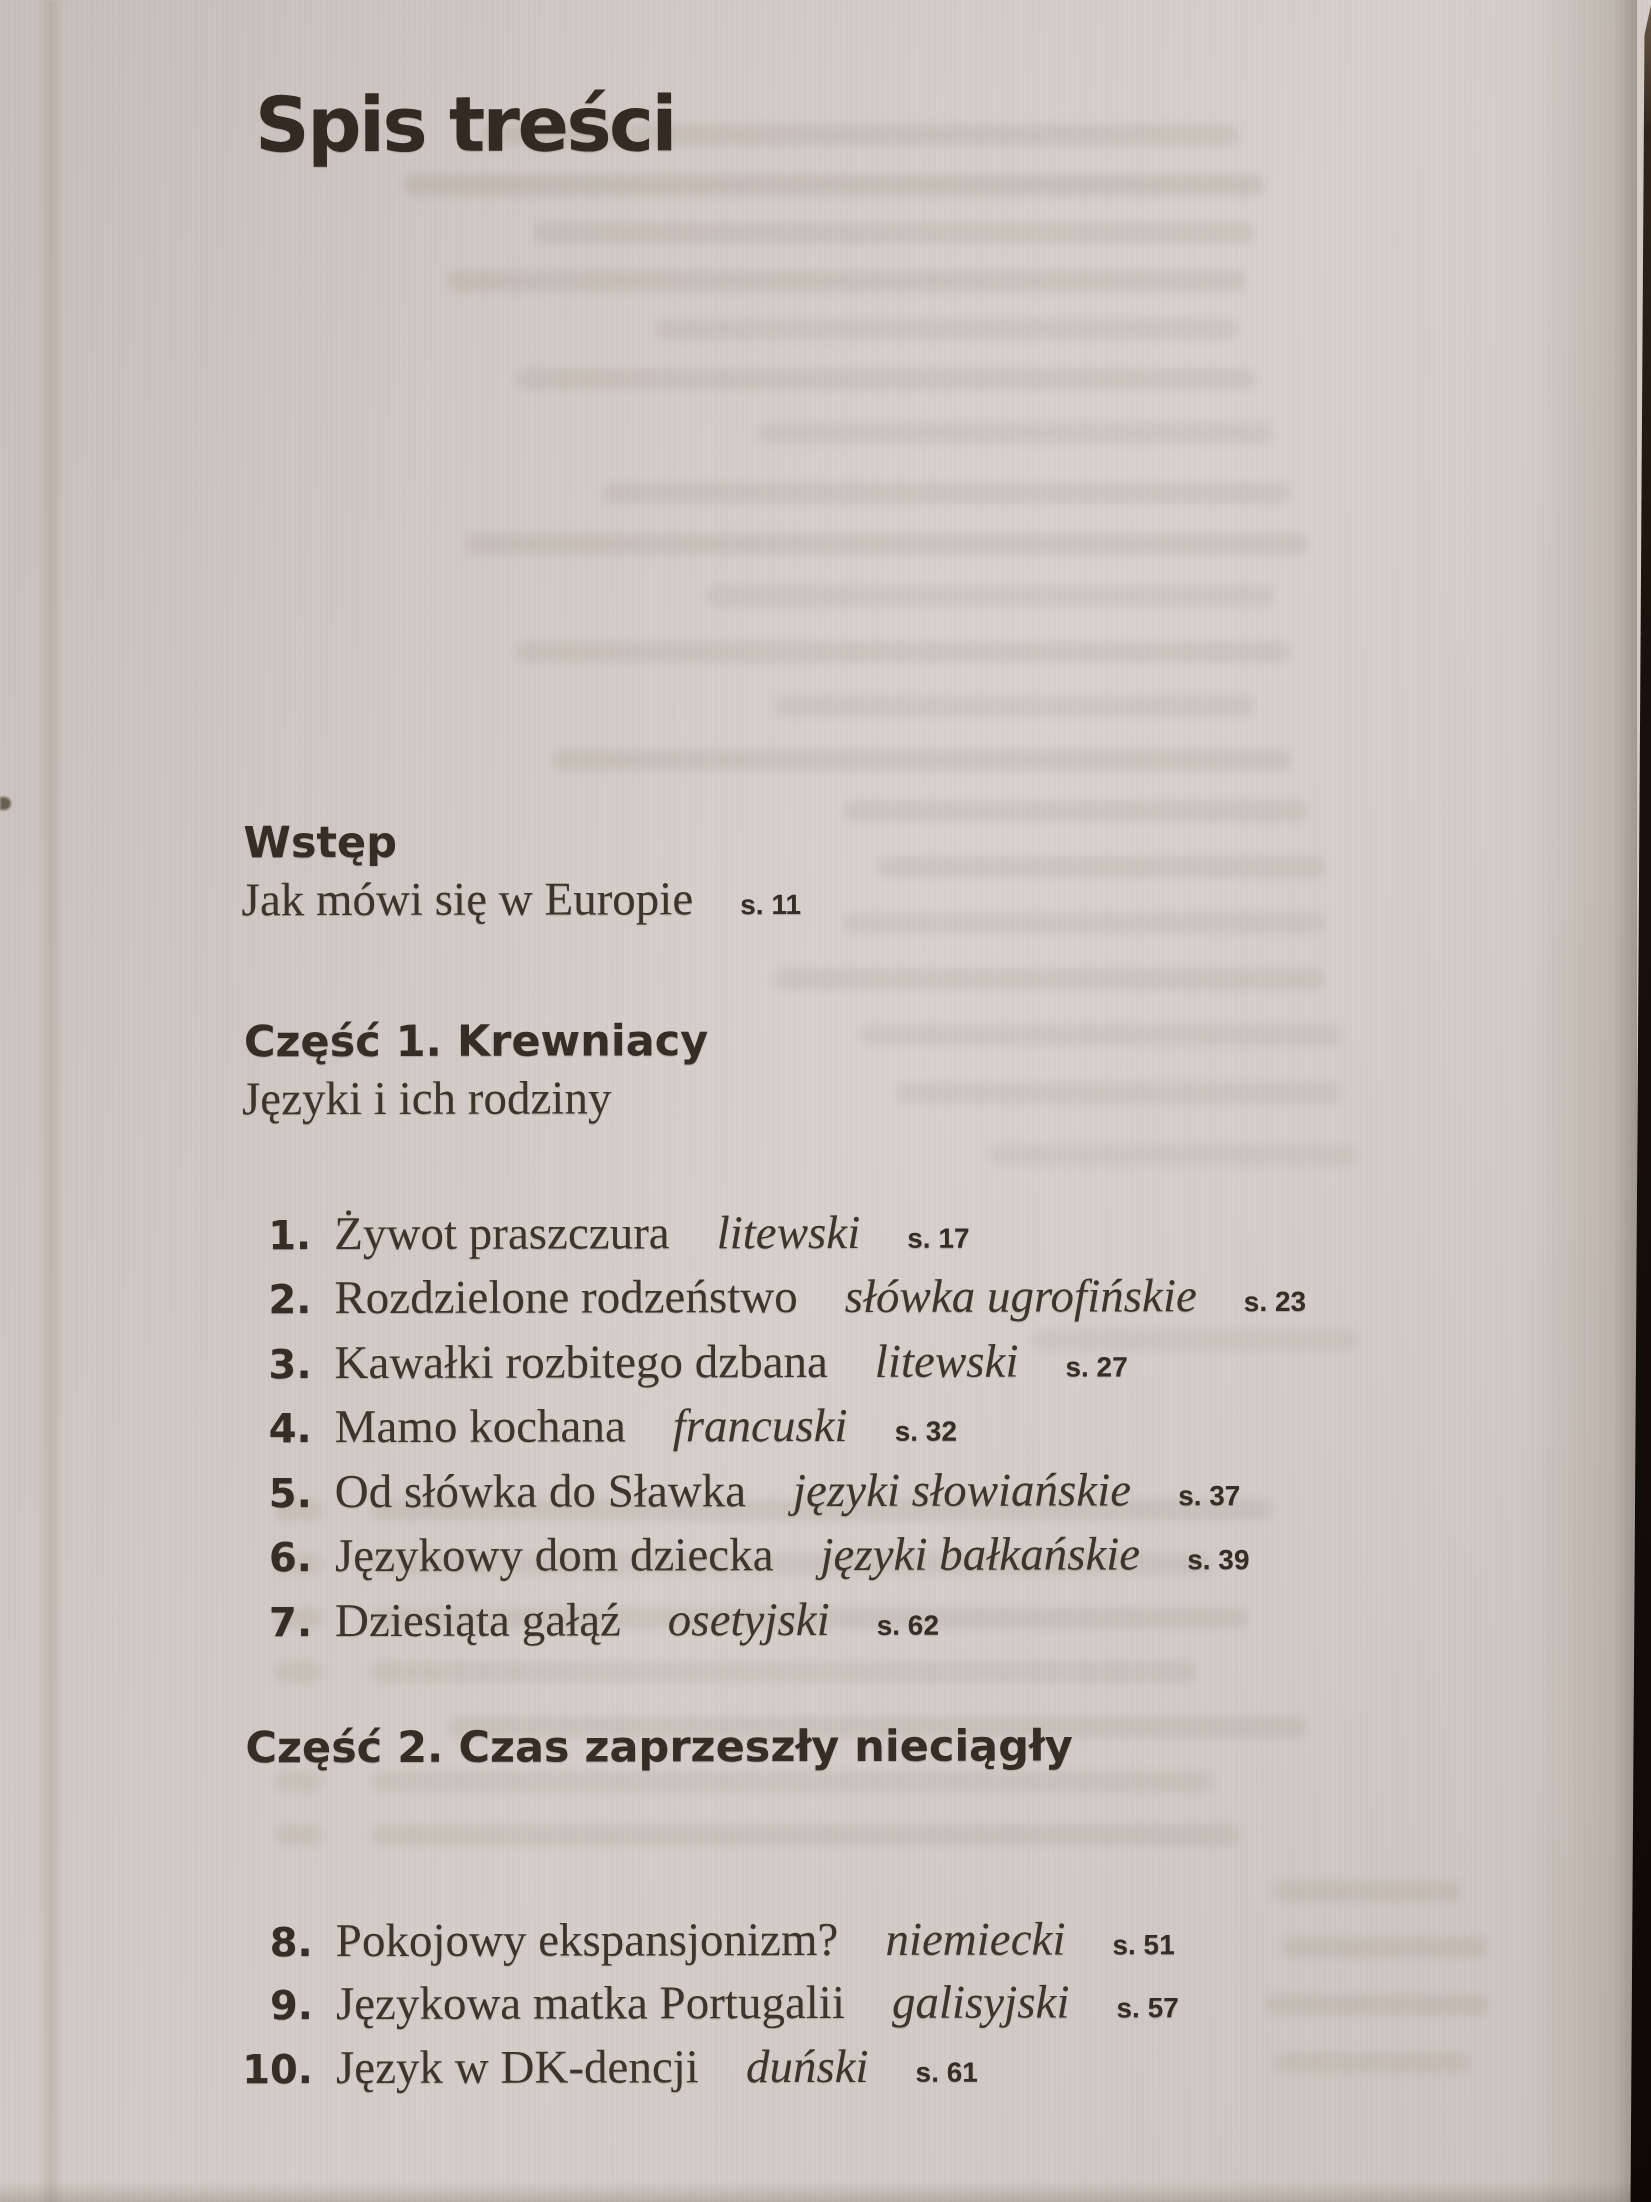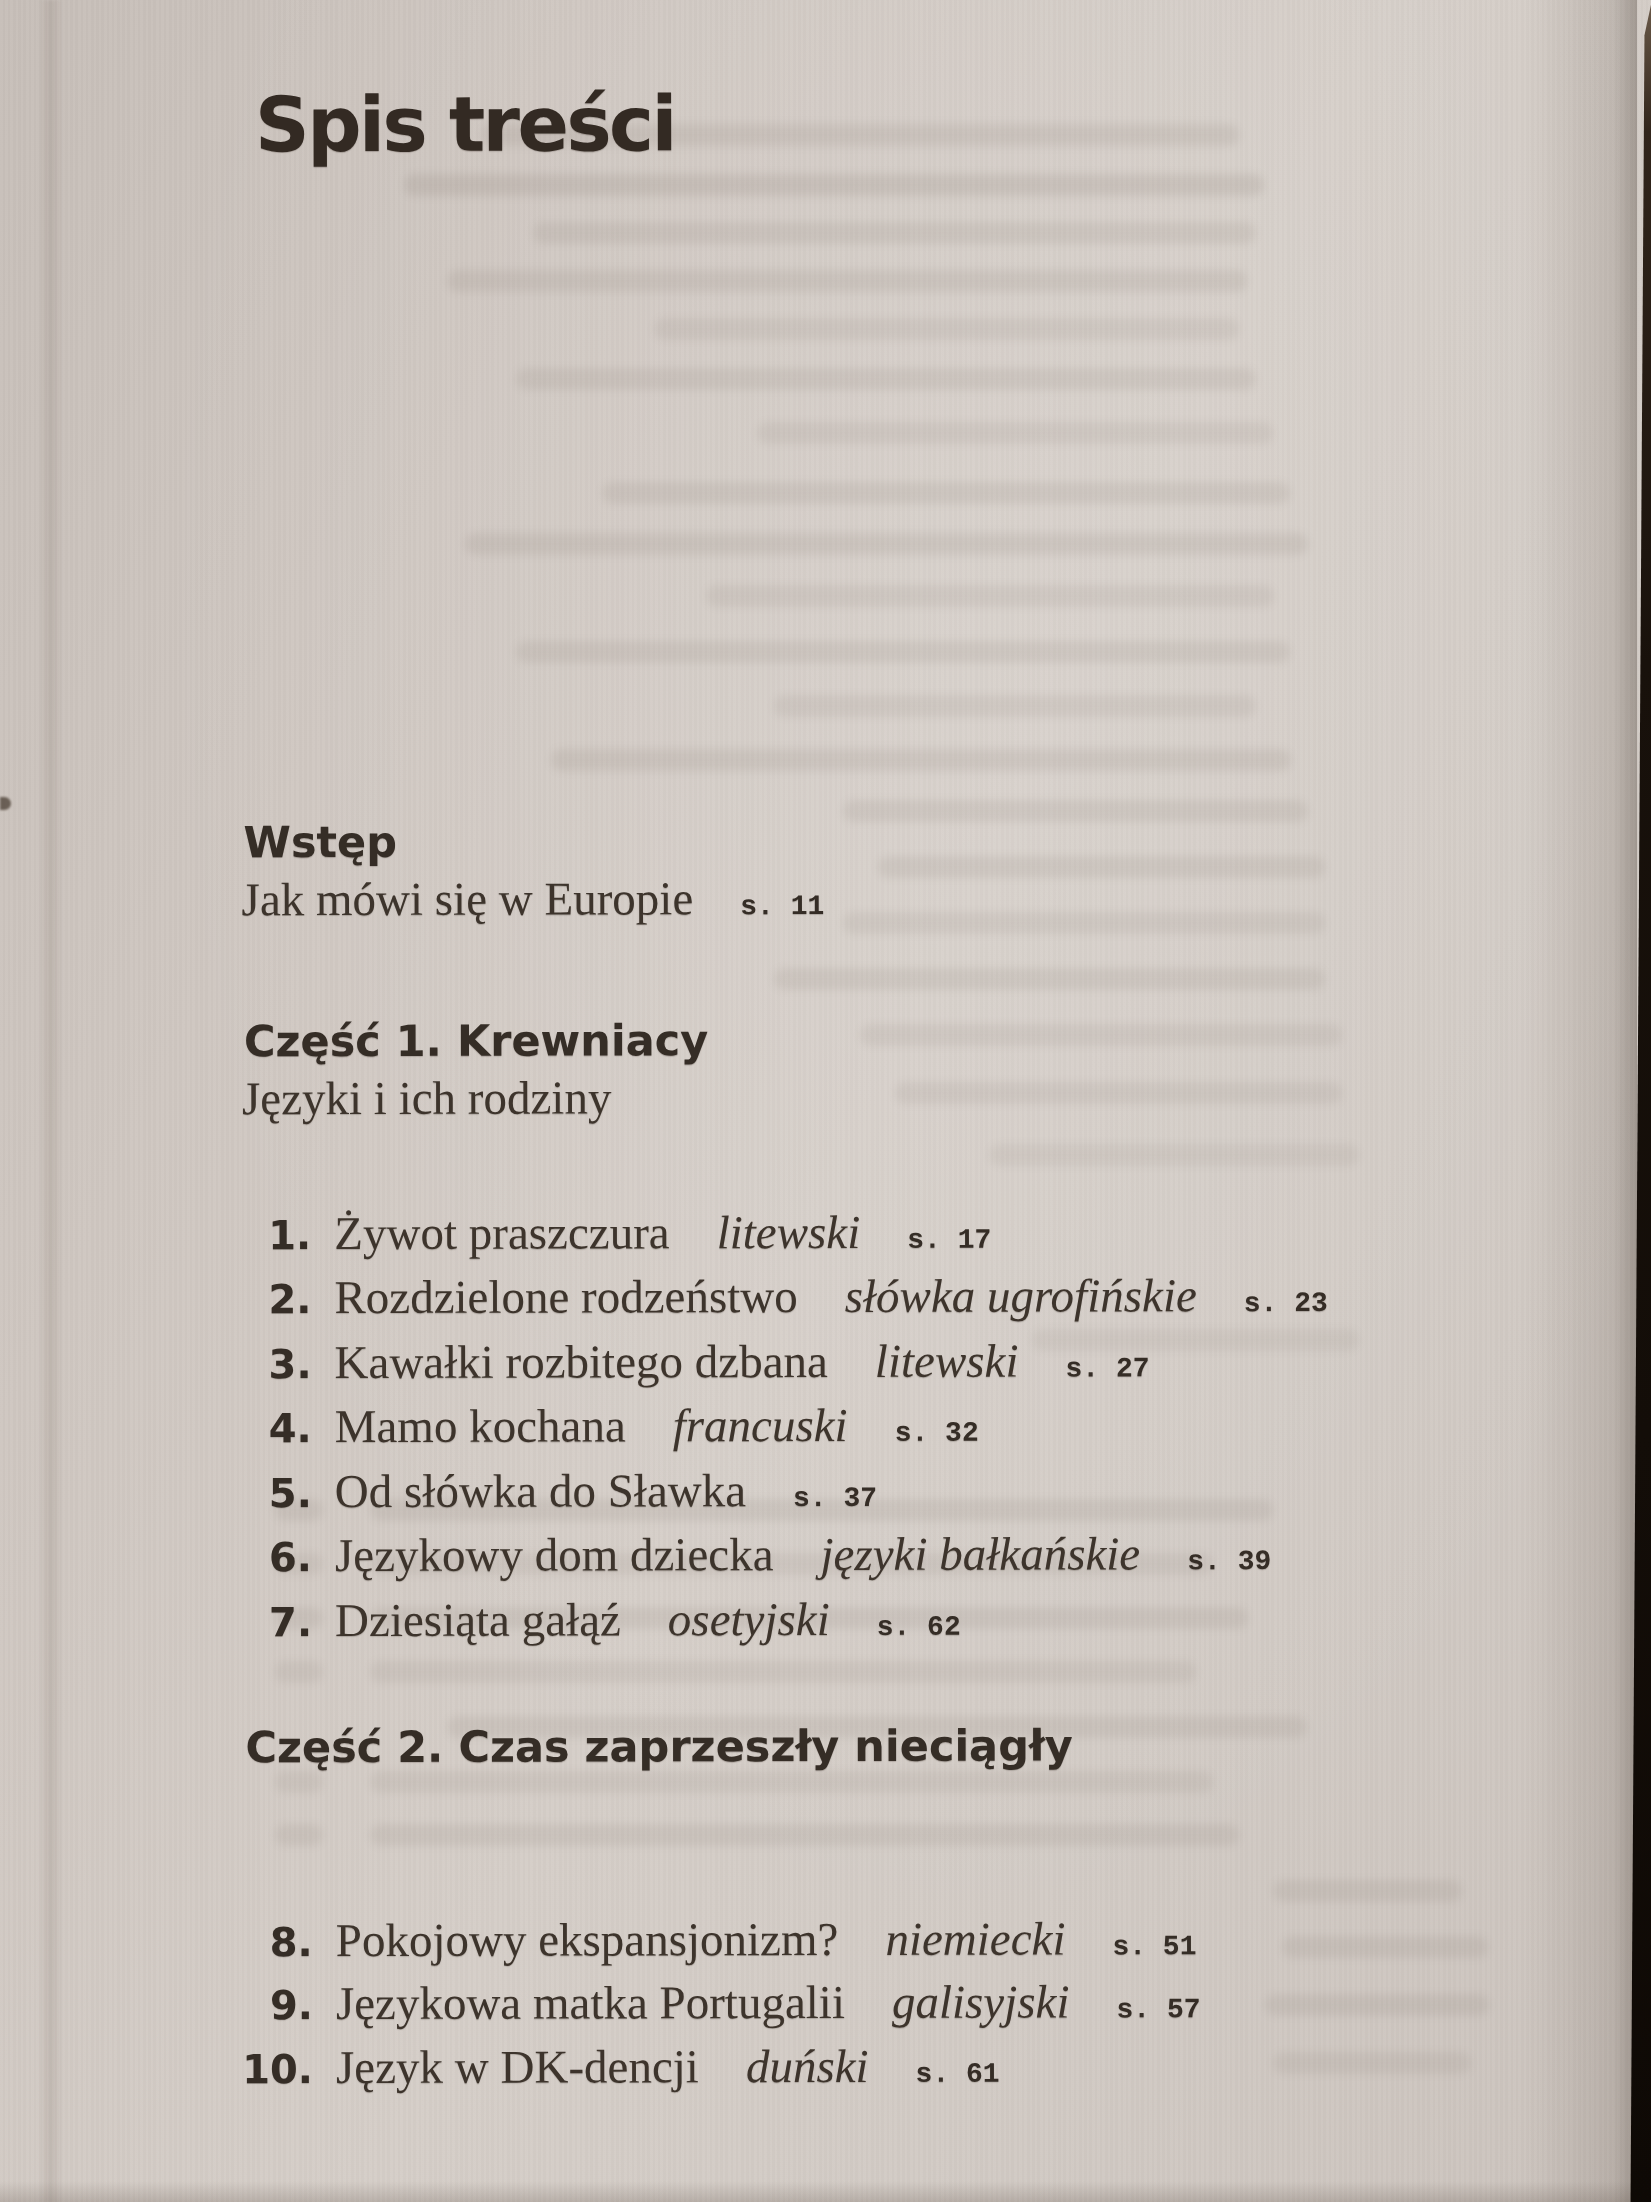--- a/index.html
+++ b/index.html
@@ -48,21 +48,21 @@
     text-shadow:0 0.9px 0.9px rgba(60,50,42,.28);
     white-space:nowrap;
   }
   .serifline{
     position:absolute;left:242px;
     font-size:47px;color:#3d342c;
     text-shadow:0 0.9px 0.9px rgba(60,50,42,.25);
     white-space:nowrap;
   }
   .pageref{
-    font-family:Liberation Mono, monospace;font-weight:bold;
+    font-family:Liberation Sans, sans-serif;font-weight:bold;
     font-size:28px;color:#352d26;
     margin-left:47px;
     text-shadow:0 0.9px 0.9px rgba(60,50,42,.25);
   }
   .row{
     position:absolute;left:206px;display:flex;align-items:baseline;
     font-size:47px;color:#3d342c;white-space:nowrap;
     text-shadow:0 0.9px 0.9px rgba(60,50,42,.25);
   }
   .row .num{
@@ -156,20 +156,21 @@
     </div>
     <div class="row" style="top:1398px">
       <span class="num">4.</span>
       <span class="item-title">Mamo kochana</span>
       <span class="lang">francuski</span>
       <span class="pageref">s. 32</span>
     </div>
     <div class="row" style="top:1463px">
       <span class="num">5.</span>
       <span class="item-title">Od słówka do Sławka</span>
+      <span class="lang">języki słowiańskie</span>
       <span class="pageref">s. 37</span>
     </div>
     <div class="row" style="top:1527px">
       <span class="num">6.</span>
       <span class="item-title">Językowy dom dziecka</span>
       <span class="lang">języki bałkańskie</span>
       <span class="pageref">s. 39</span>
     </div>
     <div class="row" style="top:1592px">
       <span class="num">7.</span>

